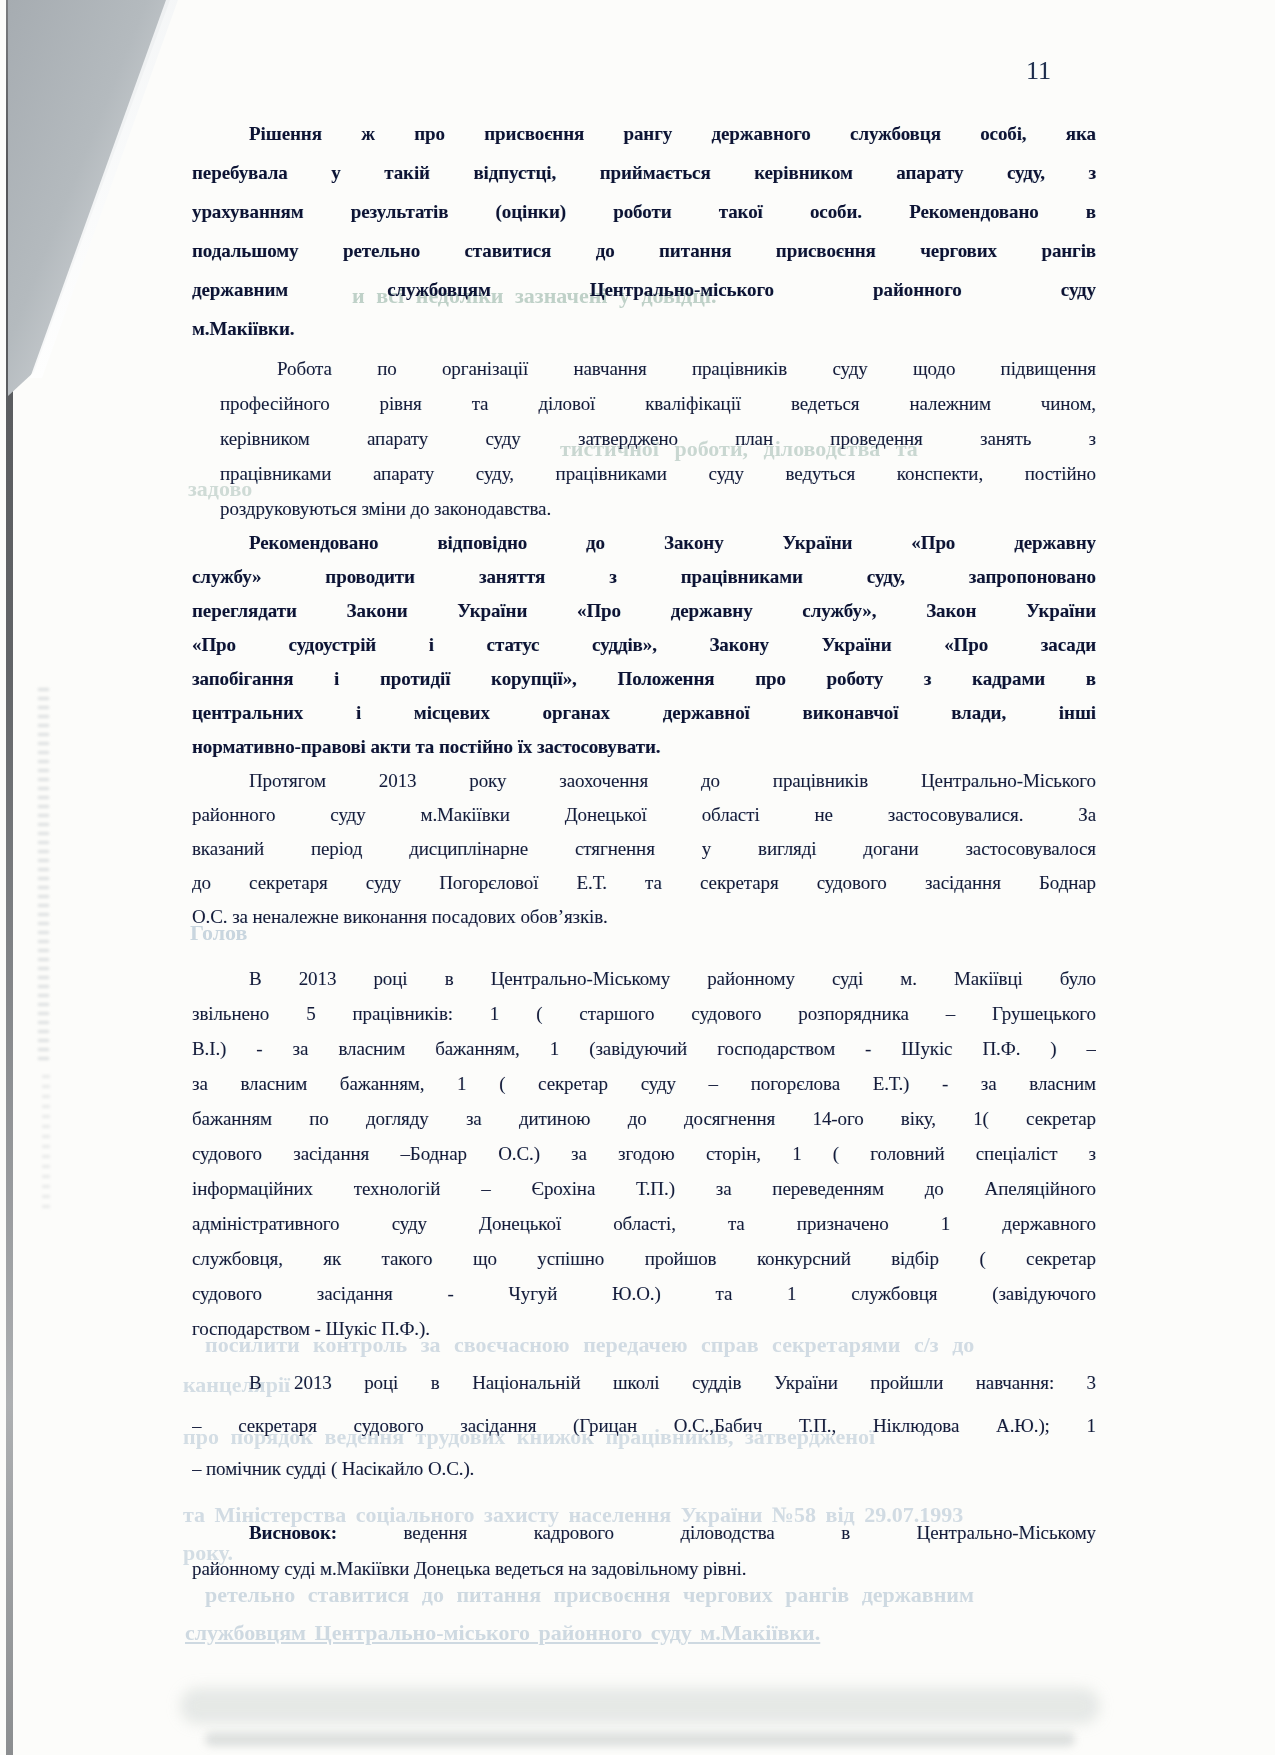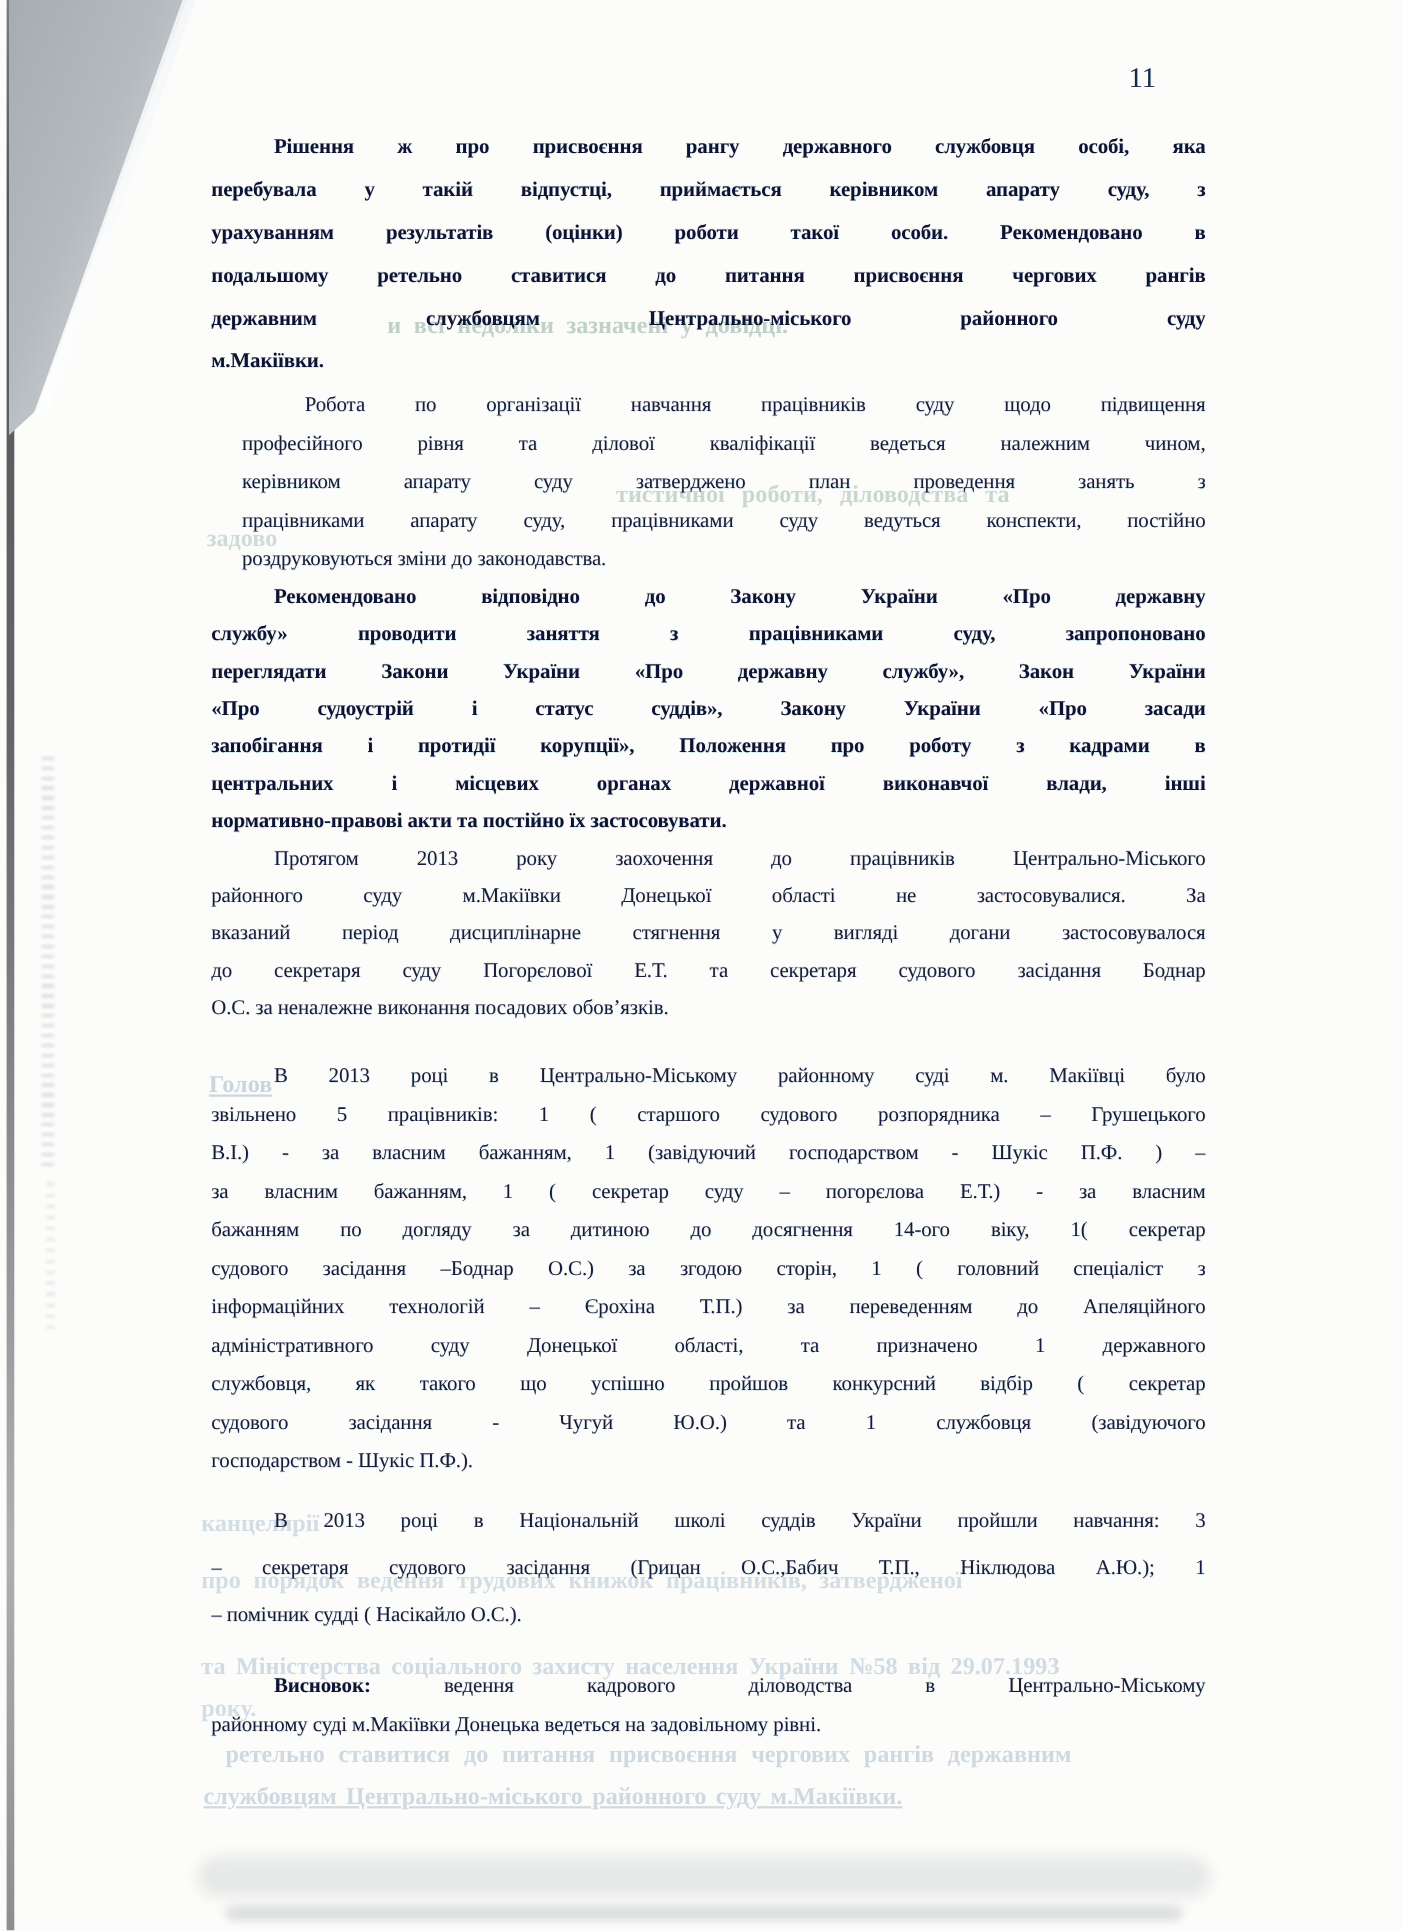--- a/index.html
+++ b/index.html
@@ -84,21 +84,22 @@
     filter:blur(.5px);
   }
 </style>
 </head>
 <body>
 
 <div class="bleed-layer">
     <span class="bleed" style="left: 352px; top: 283px; color: rgba(130, 165, 150, 0.5); word-spacing: 6px;">и всі недоліки зазначені у довідці.</span>
     <span class="bleed" style="left: 560px; top: 436px; color: rgba(140, 170, 160, 0.45); word-spacing: 10px;">тистичної роботи, діловодства та</span>
     <span class="bleed" style="left: 188px; top: 476px; color: rgba(140, 170, 160, 0.4);">задово</span>
-    <span class="bleed" style="left: 190px; top: 973px; color: rgba(150, 175, 195, 0.5); text-decoration: underline;">Голов</span>
+    <span class="bleed" style="left: 190px; top: 920px; color: rgba(150, 175, 195, 0.5); ">Голов</span>
+    <span class="bleed" style="left: 205px; top: 1332px; color: rgba(150, 175, 195, 0.42); word-spacing: 8px;">посилити контроль за своєчасною передачею справ секретарями с/з до</span>
     <span class="bleed" style="left: 183px; top: 1372px; color: rgba(150, 175, 195, 0.4);">канцелярії</span>
     <span class="bleed" style="left: 183px; top: 1424px; color: rgba(150, 175, 195, 0.4); word-spacing: 6px;">про порядок ведення трудових книжок працівників, затвердженої</span>
     <span class="bleed" style="left: 183px; top: 1502px; color: rgba(150, 175, 195, 0.42); word-spacing: 4px;">та Міністерства соціального захисту населення України №58 від 29.07.1993</span>
     <span class="bleed" style="left: 183px; top: 1540px; color: rgba(150, 175, 195, 0.4); text-align: right;">року.</span>
     <span class="bleed" style="left: 205px; top: 1582px; color: rgba(150, 175, 195, 0.45); word-spacing: 7px;">ретельно ставитися до питання присвоєння чергових рангів державним</span>
     <span class="bleed" style="left: 185px; top: 1620px; color: rgba(150, 175, 195, 0.45); word-spacing: 3px; text-decoration: underline;">службовцям Центрально-міського районного суду м.Макіївки.</span>
   </div>
 
 <div class="scan-edge"></div>
 <div class="corner-fold"></div>

